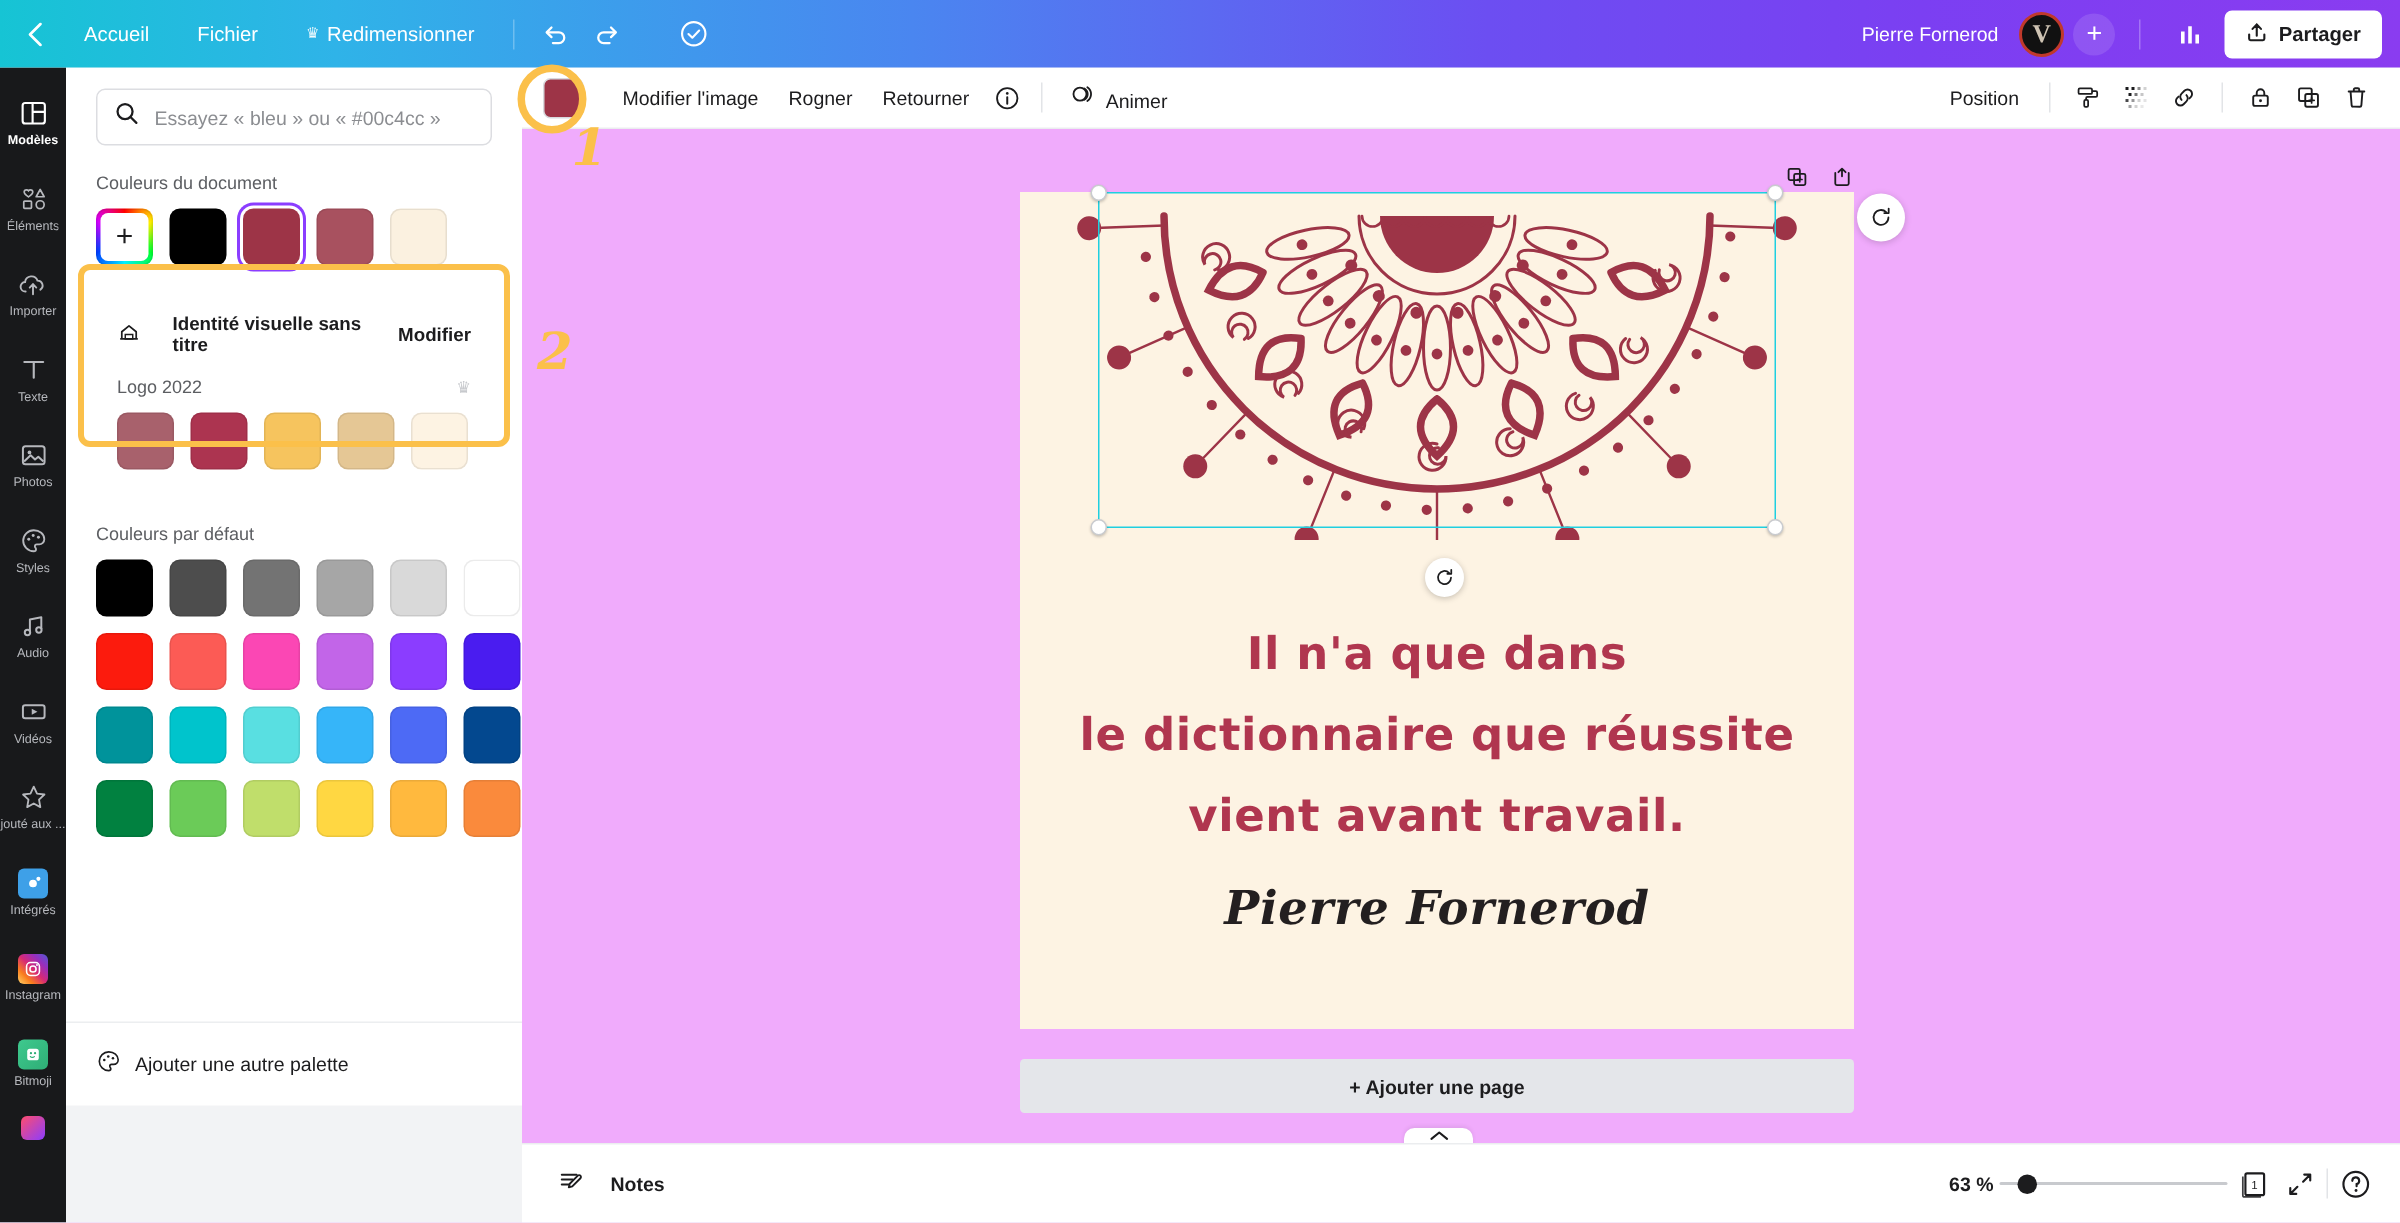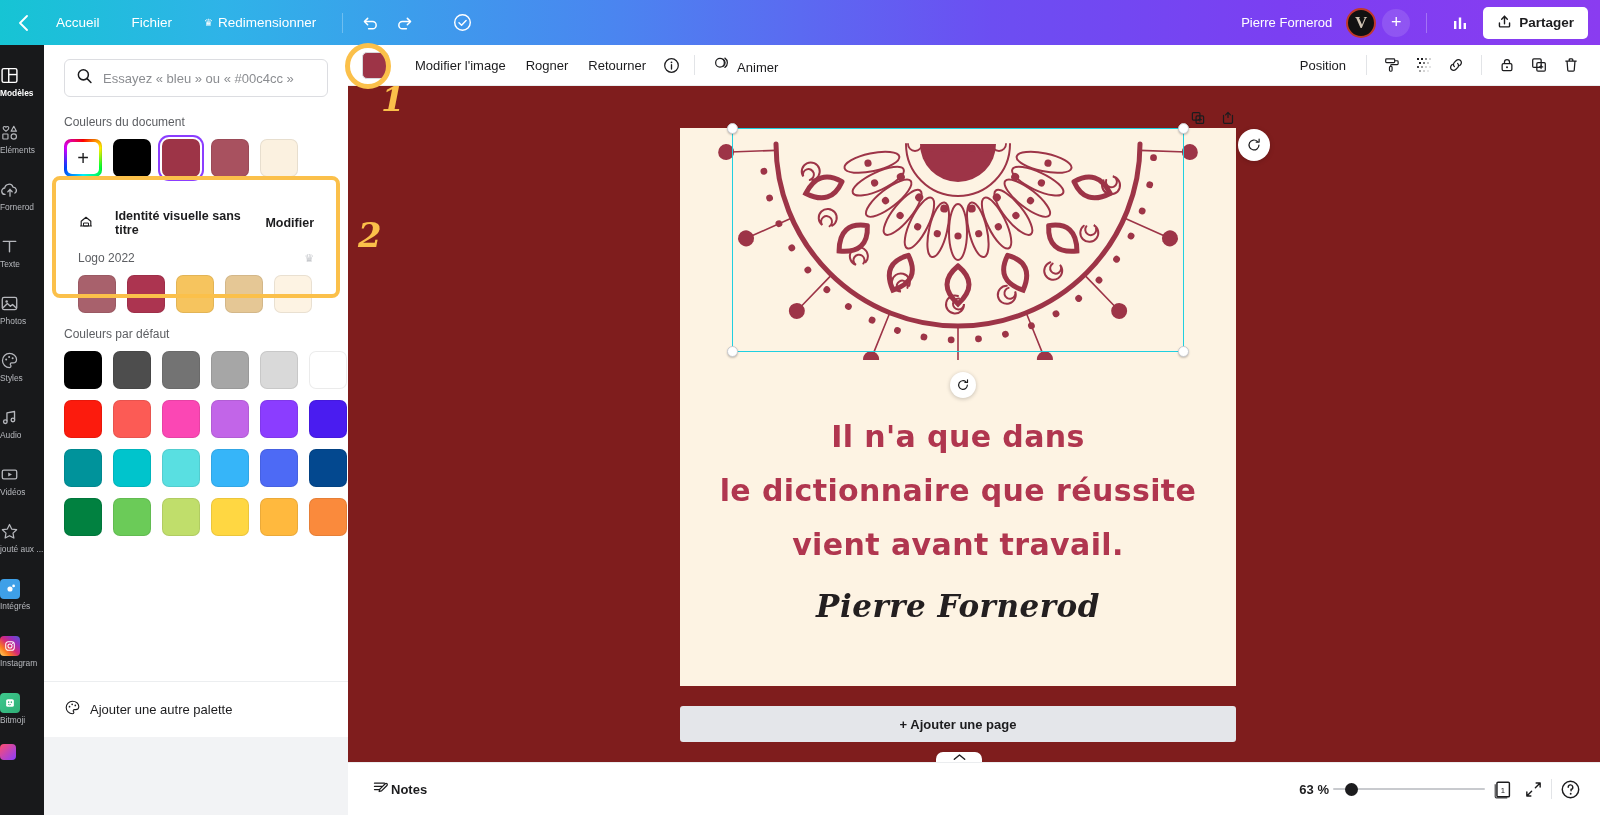--- a/index.html
+++ b/index.html
@@ -39,21 +39,21 @@
   .share-btn { background: #fff; color: #1c1c1e; font-size: 13.5px; font-weight: 700;
                height: 32px; border-radius: 5px; padding: 0 14px; display: flex; align-items: center;
                gap: 7px; cursor: pointer; border: none; font-family: inherit; }
 
   
   .rail {
     position: absolute; top: 45px; left: 0; width: 44px; height: 770px;
     background: #18191b; display: flex; flex-direction: column; align-items: center;
     padding-top: 8px; z-index: 30; overflow: hidden;
   }
-  .rail-item { width: 44px; height: 57px; display: flex; flex-direction: column; align-items: flex-start;
+  .rail-item { width: 44px; height: 57px; display: flex; flex-direction: column; align-items: center;
                justify-content: center; cursor: pointer; color: #b6b8bd; gap: 3px; flex: none; }
   .rail-item.active { color: #fff; }
   .rail-ico { height: 21px; display: flex; align-items: center; justify-content: center; }
   .rail-lbl { font-size: 8.4px; line-height: 1; white-space: nowrap; max-width: 44px;
               overflow: hidden; text-overflow: ellipsis; text-align: center; }
   .rail-item.active .rail-lbl { font-weight: 700; }
   .sq-ico { width: 20px; height: 20px; border-radius: 4px; display: flex; align-items: center;
             justify-content: center; font-size: 12px; color: #fff; }
 
   
@@ -87,21 +87,21 @@
   
   .brand-card { margin-top: 20px; border-radius: 8px; padding: 12px 14px 14px 14px;
                 background: #fff; position: relative; }
   .brand-head { display: flex; align-items: center; margin-bottom: 14px; }
   .brand-name { font-size: 12.5px; font-weight: 700; color: #1c1c1e; margin-left: 21px; }
   .brand-edit { margin-left: auto; font-size: 12.5px; font-weight: 700; color: #1c1c1e; cursor: pointer; }
   .pal-head { display: flex; align-items: center; margin-bottom: 10px; }
   .pal-name { font-size: 12px; color: #5c5e62; text-align: center; }
   .pal-crown { margin-left: auto; color: #c7c9cd; font-size: 11px; }
 
-  .defaults { }
+  .defaults { margin-top: 22px; }
   .grid-rows { display: flex; flex-direction: column; gap: 11px; }
 
   .panel-foot { height: 56px; border-top: 1px solid #eceef0; display: flex; align-items: center;
                 padding: 0 20px; gap: 9px; cursor: pointer; }
   .foot-lbl { font-size: 13px; color: #1c1c1e; }
 
   
   .etoolbar {
     position: absolute; top: 45px; left: 348px; width: 1252px; height: 41px;
     background: #fff; display: flex; align-items: center; padding: 0 14px; z-index: 15;
@@ -112,21 +112,21 @@
   .et-item { font-size: 13px; color: #1c1c1e; padding: 6px 10px; border-radius: 4px; cursor: pointer;
              white-space: nowrap; }
   .et-ico { width: 30px; height: 28px; display: flex; align-items: center; justify-content: center;
             cursor: pointer; border-radius: 4px; color: #1c1c1e; }
   .et-sep { width: 1px; height: 20px; background: #e2e4e7; margin: 0 8px; }
   .et-right { margin-left: auto; display: flex; align-items: center; gap: 2px; }
 
   
   .stage {
     position: absolute; top: 86px; left: 348px; width: 1252px; height: 676px;
-    background: #7f1d1d; overflow: hidden;
+    background: #f0abfc; overflow: hidden;
   }
   .page {
     position: absolute; left: 332px; top: 42px; width: 556px; height: 558px;
     background: #fdf3e3;
   }
   .mandala-wrap { position: absolute; left: 0; top: 0; width: 556px; height: 232px; overflow: hidden; }
   .quote { position: absolute; left: 0; right: 0; top: 282px; text-align: center; }
   .qline { color: #b0364f; font-family: "DejaVu Sans", sans-serif; font-weight: 700;
            font-size: 30px; letter-spacing: 0.4px; line-height: 54px; }
   .sig { position: absolute; left: 0; right: 0; top: 460px; text-align: center;
@@ -154,21 +154,21 @@
   .collapse-tab { position: absolute; left: 588px; top: 666px; width: 46px; height: 18px;
                   background: #fff; border-radius: 7px 7px 0 0; display: flex; align-items: flex-start;
                   justify-content: center; padding-top: 1px; cursor: pointer; box-shadow: 0 -1px 3px rgba(0,0,0,0.07); }
 
   
   .bottombar {
     position: absolute; left: 348px; top: 762px; width: 1252px; height: 53px;
     background: #fff; display: flex; align-items: center; padding: 0 16px; z-index: 18;
     border-top: 1px solid #ebedef;
   }
-  .notes { display: flex; align-items: center; gap: 1px; font-size: 13px; font-weight: 700;
+  .notes { display: flex; align-items: center; gap: 17px; font-size: 13px; font-weight: 700;
            color: #1c1c1e; cursor: pointer; padding: 6px 8px; border-radius: 4px; }
   .bb-right { margin-left: auto; display: flex; align-items: center; gap: 4px; }
   .zoomval { font-size: 13px; font-weight: 700; color: #1c1c1e; white-space: nowrap; }
   .slider { position: relative; width: 152px; height: 16px; display: flex; align-items: center; cursor: pointer; }
   .slider-track { position: absolute; left: 0; right: 0; height: 2px; background: #c8cace; border-radius: 2px; }
   .slider-thumb { position: absolute; left: 12px; width: 13px; height: 13px; border-radius: 50%;
                   background: #1c1c1e; }
   .pagebtn { width: 26px; height: 26px; display: flex; align-items: center; justify-content: center;
              cursor: pointer; position: relative; }
   .bb-ico { width: 28px; height: 28px; display: flex; align-items: center; justify-content: center;
@@ -278,21 +278,21 @@
       <span class="rail-lbl">Éléments</span>
     </div>
 
     <div class="rail-item">
       <span class="rail-ico">
         <svg width="20" height="20" viewBox="0 0 22 20">
             <path d="M5.6 14.8a3.5 3.5 0 0 1-.4-7 4.7 4.7 0 0 1 9.1-1 3.6 3.6 0 0 1 2.1 6.6" stroke="currentColor" stroke-width="1.4" fill="none" stroke-linecap="round"></path>
             <path d="M11 16.8V9.4M11 9.4 8.6 11.9M11 9.4l2.4 2.5" stroke="currentColor" stroke-width="1.4" fill="none" stroke-linecap="round" stroke-linejoin="round"></path>
           </svg>
       </span>
-      <span class="rail-lbl">Fornerod</span>
+      <span class="rail-lbl">Importer</span>
     </div>
 
     <div class="rail-item">
       <span class="rail-ico">
         <svg width="19" height="19" viewBox="0 0 20 20">
             <path d="M3.4 4.6h13.2M10 4.6v11" stroke="currentColor" stroke-width="1.5" fill="none" stroke-linecap="round"></path>
           </svg>
       </span>
       <span class="rail-lbl">Texte</span>
     </div>

